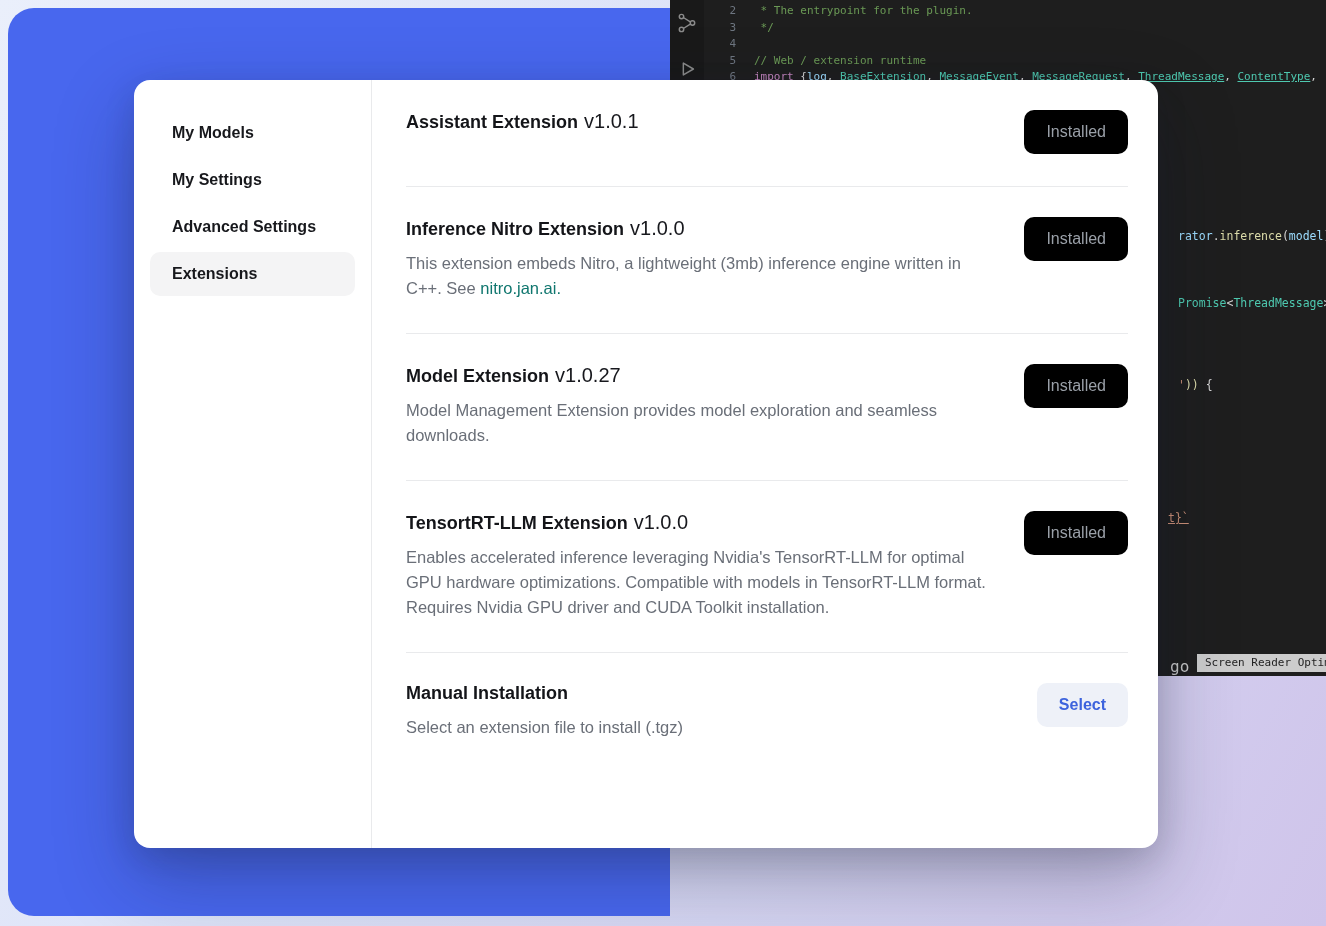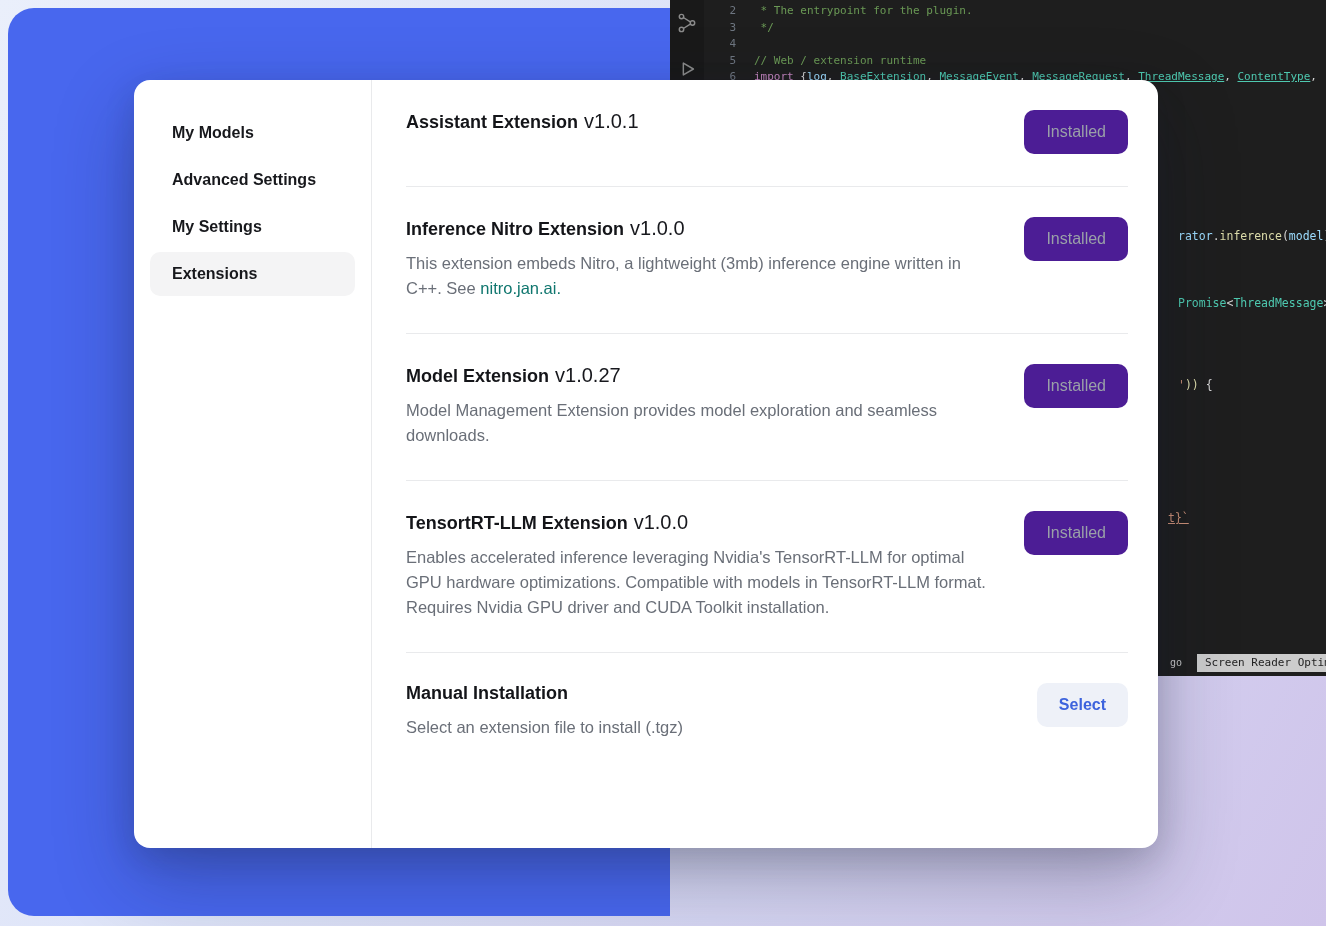--- a/index.html
+++ b/index.html
@@ -25,42 +25,42 @@
   .fragment{position:absolute;font-size:11.5px;white-space:pre;}
   .tok-comment{color:#6a9955;}
   .tok-kw{color:#c586c0;}
   .tok-var{color:#9cdcfe;}
   .tok-type{color:#4ec9b0;}
   .tok-type-link{color:#4ec9b0;text-decoration:underline;}
   .tok-fn{color:#dcdcaa;}
   .tok-str{color:#ce9178;}
   .tok-str-link{color:#ce9178;text-decoration:underline;}
   .tok-plain{color:#d4d4d4;}
-  .status-left{position:absolute;left:500px;top:657px;font-size:10px;color:#c8c8c8;}
+  .status-left{position:absolute;left:500px;top:657px;font-size:16px;color:#c8c8c8;}
   .status-chip{position:absolute;left:527px;top:654px;background:#cccccc;color:#1f1f1f;
     font-size:11px;line-height:18px;padding:0 8px;white-space:nowrap;}
   
   .modal{position:absolute;left:134px;top:80px;width:1024px;height:768px;background:#ffffff;
     border-radius:16px;display:flex;overflow:hidden;
     box-shadow:0 30px 80px rgba(20,25,50,.30),0 10px 30px rgba(20,25,50,.15);}
   .sidebar{width:238px;flex-shrink:0;border-right:1px solid #e9eaec;padding-top:28px;box-sizing:border-box;}
   .side-item{margin:3px 16px;height:44px;border-radius:10px;display:flex;align-items:center;
     padding:0 22px;font-size:16px;font-weight:700;color:#17181c;cursor:pointer;}
   .side-item.active{background:#f4f4f5;}
   .content{flex:1;padding:0 30px 0 34px;box-sizing:border-box;}
   .row{display:flex;justify-content:space-between;align-items:flex-start;padding:30px 0 32px;}
   .row-text{max-width:588px;}
   .title-line{display:flex;align-items:baseline;gap:6px;}
   .row-title{font-size:18px;font-weight:700;color:#141519;}
   .row-version{font-size:20px;font-weight:400;color:#17181d;}
   .row-desc{margin:11px 0 0;font-size:16.5px;line-height:25px;color:#6a6f78;}
   .link{color:#0f766e;cursor:pointer;}
   .btn{height:44px;border:0;border-radius:10px;padding:0 22px;font-size:16px;
     font-family:"Liberation Sans",sans-serif;cursor:pointer;flex-shrink:0;margin-left:24px;}
-  .btn.muted{background:#4c1d95;color:#9aa0a8;font-weight:500;}
+  .btn.muted{background:#000000;color:#9aa0a8;font-weight:500;}
   .btn.primary{background:#eef1f8;color:#3d63dd;font-weight:700;}
   .divider{height:1px;background:#e9eaec;}
 </style>
 </head>
 <body>
 
 <div class="stage">
 
   <div class="blue-panel"></div>
 
@@ -97,24 +97,24 @@
     <div class="status-left">go</div>
     <div class="status-chip">Screen Reader Optimize</div>
   </div>
 
   <div class="modal">
     <aside class="sidebar">
         <div class="side-item">
     <span class="side-label">My Models</span>
   </div>
         <div class="side-item">
-    <span class="side-label">Advanced Settings</span>
+    <span class="side-label">My Settings</span>
   </div>
         <div class="side-item">
-    <span class="side-label">My Settings</span>
+    <span class="side-label">Advanced Settings</span>
   </div>
         <div class="side-item active">
     <span class="side-label">Extensions</span>
   </div>
       </aside>
     <main class="content">
         <div class="row">
     <div class="row-text">
       <div class="title-line">
         <span class="row-title">Assistant Extension</span>

